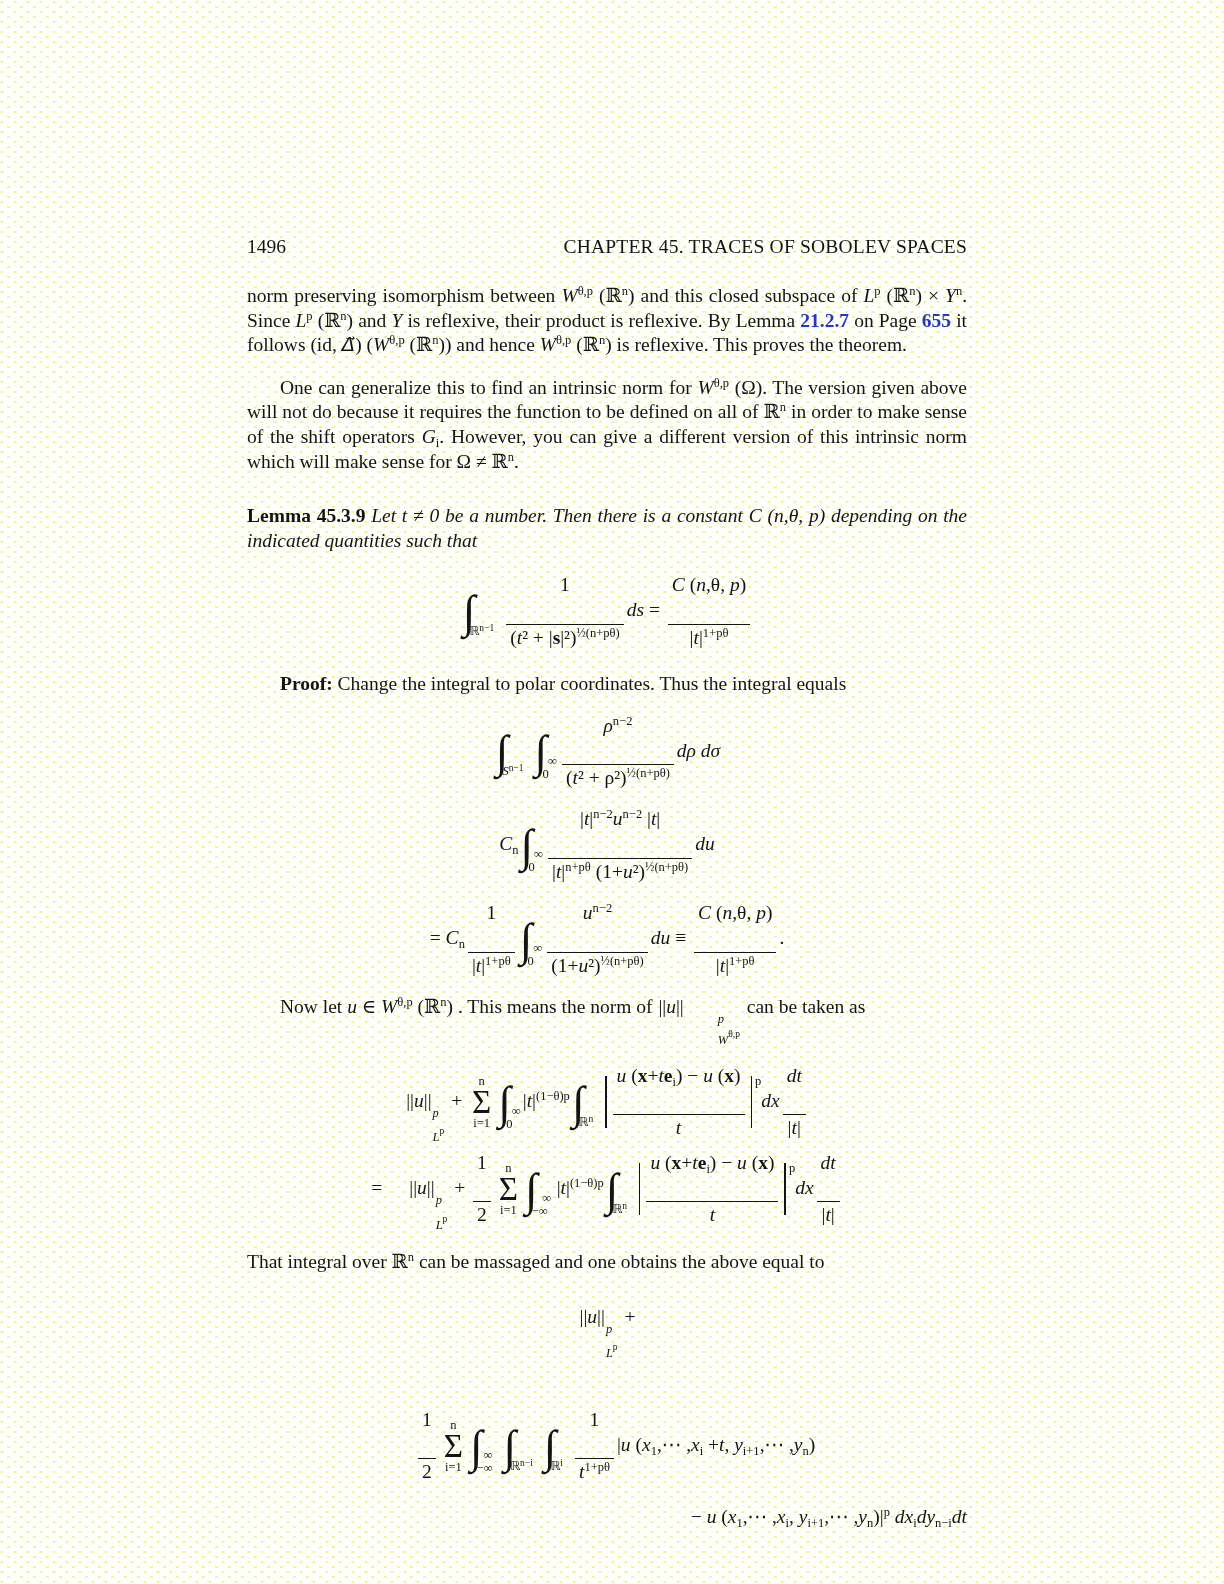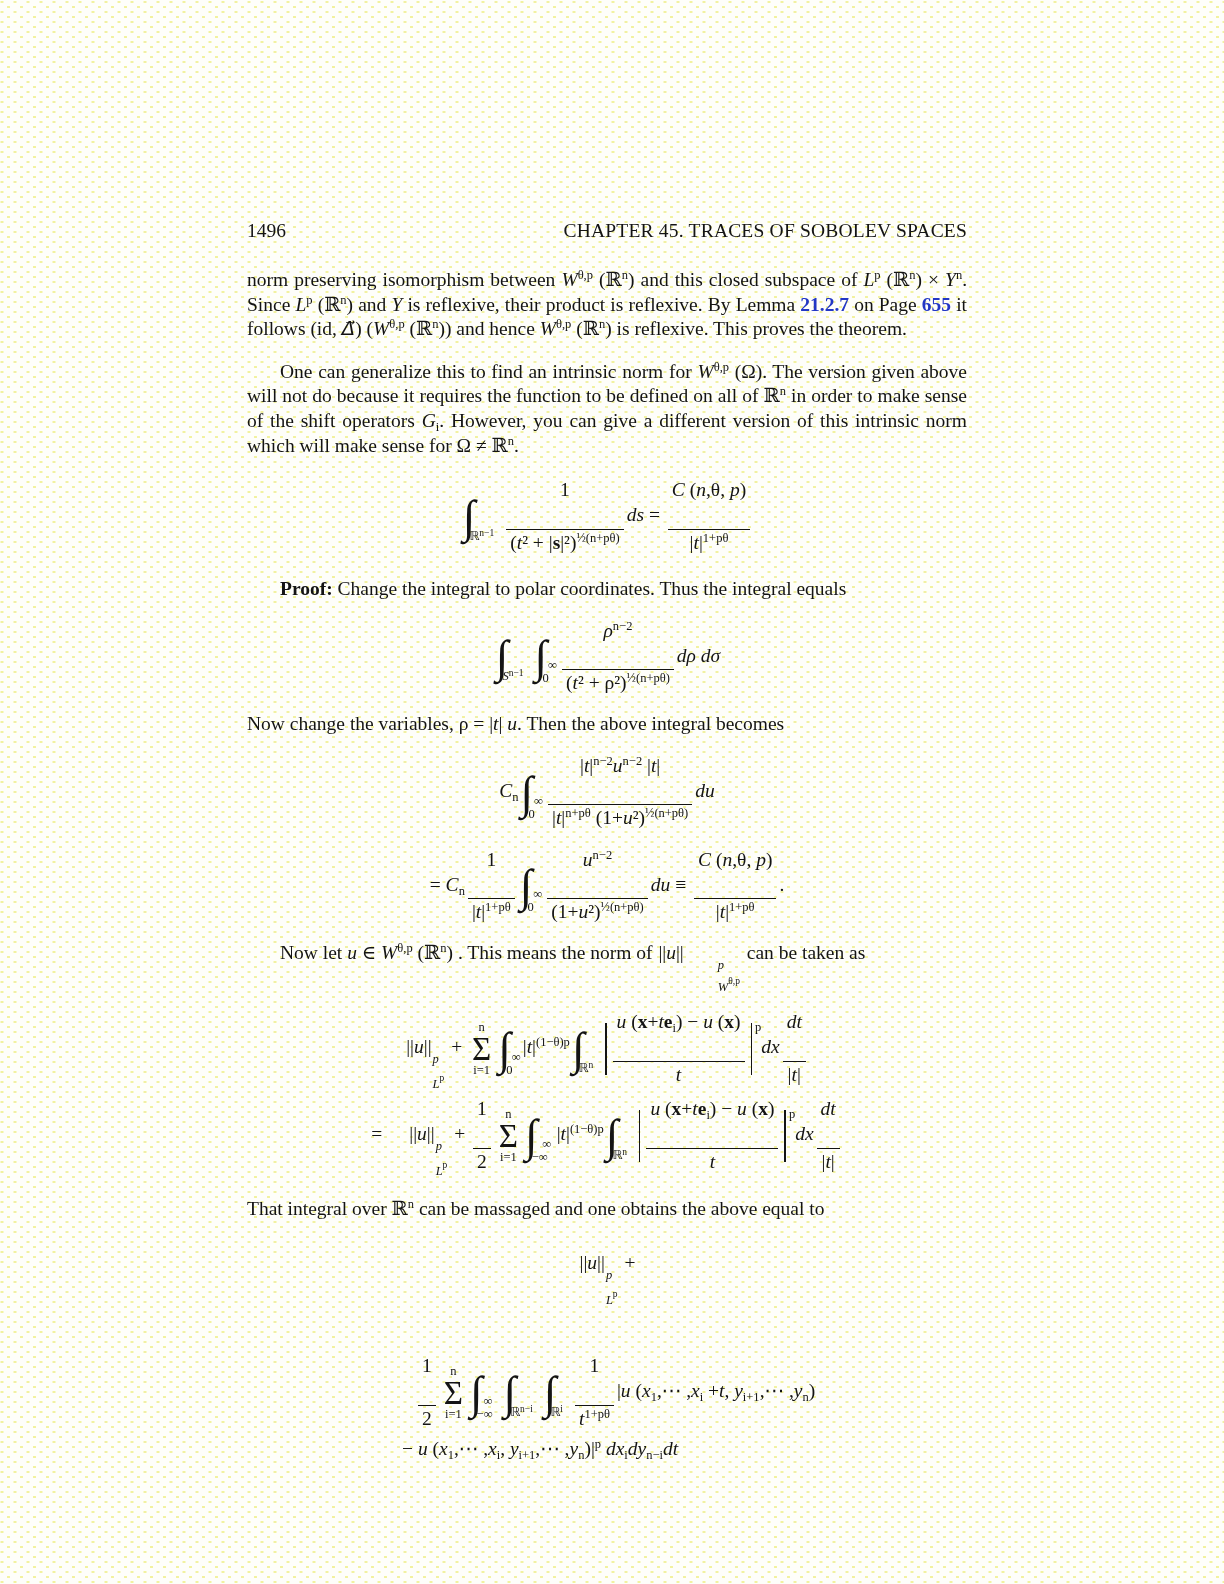--- a/index.html
+++ b/index.html
@@ -12,21 +12,21 @@
       radial-gradient(circle, #f2f29e 1.1px, rgba(255,255,255,0) 1.5px),
       radial-gradient(circle, #f2f29e 1.1px, rgba(255,255,255,0) 1.5px);
     background-size:13px 10px;
     background-position:2px 2px, 8.5px 7px;
     font-family:"Liberation Serif","DejaVu Serif","DejaVu Sans",serif;
     color:#141414;
     font-size:19.5px;
   }
   .sheet{position:absolute;left:247px;top:220px;width:720px;}
   header.running{display:flex;justify-content:space-between;align-items:baseline;margin-bottom:26px;}
-  .chapter{letter-spacing:0.2px;}
+  .chapter{letter-spacing:0.2px;margin-top:16px;}
   .para{text-align:justify;line-height:24.6px;}
   .para.indent{text-indent:33px;}
   .it{font-style:italic;}
   .bf{font-weight:bold;}
   .lk{color:var(--link,#2337c4);cursor:pointer;font-weight:bold;}
   sup.s1{font-size:12.5px;vertical-align:7px;line-height:0;}
   sub.s1{font-size:12.5px;vertical-align:-4px;line-height:0;}
   sup.hsup{font-size:12.5px;vertical-align:22px;line-height:0;}
   .display{text-align:center;white-space:nowrap;margin:17px 0;line-height:1;}
   .display .rm,.display .it,.display .bf{line-height:1.25;}
@@ -48,34 +48,35 @@
   .ss .s1{font-size:9.5px;}
   .vbar{display:inline-block;width:1.4px;background:currentColor;vertical-align:middle;margin:0 3px;}
   
   [data-name="lemma-4539"]{margin-top:30px;line-height:24.6px;}
   [data-name="para-generalize"]{margin-top:18px;}
   [data-name="formula-lemma-integral"]{margin:20px 0 22px;}
   [data-name="formula-norm-line1"]{margin-bottom:5px;}
   [data-name="formula-norm-line2"]{margin-top:5px;}
   [data-name="formula-lp-plus"]{margin:30px 0 46px;}
   [data-name="formula-final-line1"]{text-align:left;padding-left:168px;margin-bottom:6px;}
-  [data-name="formula-final-line2"]{text-align:left;padding-left:155px;margin-top:6px;}
+  [data-name="formula-final-line2"]{text-align:right;padding-left:155px;margin-top:20px;}
 </style>
 </head>
 <body>
 
 <div class="page" data-name="document-page">
   <div class="sheet" data-name="text-block">
     <header class="running" data-name="page-header">
       <span data-name="page-number">1496</span>
       <span class="chapter" data-name="chapter-title">CHAPTER 45.  TRACES OF SOBOLEV SPACES</span>
     </header>
     <main id="content" data-name="page-content">
         <div class="para" data-name="para-intro"><span class="rm" data-name="text-run">norm preserving isomorphism between </span><span class="it" data-name="math-run">W</span><sup class="s1" data-name="superscript">θ,p</sup><span class="rm" data-name="text-run"> (ℝ</span><sup class="s1" data-name="superscript">n</sup><span class="rm" data-name="text-run">) and this closed subspace of </span><span class="it" data-name="math-run">L</span><sup class="s1" data-name="superscript">p</sup><span class="rm" data-name="text-run"> (ℝ</span><sup class="s1" data-name="superscript">n</sup><span class="rm" data-name="text-run">) × </span><span class="it" data-name="math-run">Y</span><sup class="s1" data-name="superscript">n</sup><span class="rm" data-name="text-run">. Since </span><span class="it" data-name="math-run">L</span><sup class="s1" data-name="superscript">p</sup><span class="rm" data-name="text-run"> (ℝ</span><sup class="s1" data-name="superscript">n</sup><span class="rm" data-name="text-run">) and </span><span class="it" data-name="math-run">Y</span><span class="rm" data-name="text-run"> is reflexive, their product is reflexive. By Lemma </span><span class="lk" data-name="cross-reference-link">21.2.7</span><span class="rm" data-name="text-run"> on Page </span><span class="lk" data-name="cross-reference-link">655</span><span class="rm" data-name="text-run"> it follows (id, </span><span class="it" data-name="math-run">Δ⃗</span><span class="rm" data-name="text-run">) (</span><span class="it" data-name="math-run">W</span><sup class="s1" data-name="superscript">θ,p</sup><span class="rm" data-name="text-run"> (ℝ</span><sup class="s1" data-name="superscript">n</sup><span class="rm" data-name="text-run">)) and hence </span><span class="it" data-name="math-run">W</span><sup class="s1" data-name="superscript">θ,p</sup><span class="rm" data-name="text-run"> (ℝ</span><sup class="s1" data-name="superscript">n</sup><span class="rm" data-name="text-run">) is reflexive. This proves the theorem.</span></div>
         <div class="para indent" data-name="para-generalize"><span class="rm" data-name="text-run">One can generalize this to find an intrinsic norm for </span><span class="it" data-name="math-run">W</span><sup class="s1" data-name="superscript">θ,p</sup><span class="rm" data-name="text-run"> (Ω). The version given above will not do because it requires the function to be defined on all of ℝ</span><sup class="s1" data-name="superscript">n</sup><span class="rm" data-name="text-run"> in order to make sense of the shift operators </span><span class="it" data-name="math-run">G</span><sub class="s1" data-name="subscript">i</sub><span class="rm" data-name="text-run">. However, you can give a different version of this intrinsic norm which will make sense for Ω ≠ ℝ</span><sup class="s1" data-name="superscript">n</sup><span class="rm" data-name="text-run">.</span></div>
+        <div class="para" data-name="lemma-4539"><span class="bf" data-name="bold-run">Lemma 45.3.9</span><span class="rm" data-name="text-run">  </span><span class="it" data-name="math-run">Let t ≠ 0 be a number. Then there is a constant C (n,θ, p) depending on the indicated quantities such that</span></div>
         <div class="display" data-name="formula-lemma-integral"><span class="bigop" data-name="integral-operator">
             <span class="intg" data-name="integral-icon">∫</span>
             <span class="lims" data-name="integral-limits">
               <span class="limt" data-name="upper-limit"></span>
               <span class="limb" data-name="lower-limit"><span class="it" data-name="math-run">ℝ</span><sup class="s1" data-name="superscript">n−1</sup></span>
             </span>
           </span><span class="frac" data-name="fraction"><span class="num" data-name="fraction-numerator"><span class="rm" data-name="text-run">1</span></span><span class="den" data-name="fraction-denominator"><span class="rm" data-name="text-run">(</span><span class="it" data-name="math-run">t</span><span class="rm" data-name="text-run">² + |</span><span class="bf" data-name="bold-run">s</span><span class="rm" data-name="text-run">|²)</span><sup class="s1" data-name="superscript">½(n+pθ)</sup></span></span><span class="it" data-name="math-run">ds</span><span class="rm" data-name="text-run"> = </span><span class="frac" data-name="fraction"><span class="num" data-name="fraction-numerator"><span class="it" data-name="math-run">C</span><span class="rm" data-name="text-run"> (</span><span class="it" data-name="math-run">n</span><span class="rm" data-name="text-run">,θ, </span><span class="it" data-name="math-run">p</span><span class="rm" data-name="text-run">)</span></span><span class="den" data-name="fraction-denominator"><span class="rm" data-name="text-run">|</span><span class="it" data-name="math-run">t</span><span class="rm" data-name="text-run">|</span><sup class="s1" data-name="superscript">1+pθ</sup></span></span></div>
         <div class="para indent" data-name="para-proof"><span class="bf" data-name="bold-run">Proof: </span><span class="rm" data-name="text-run">Change the integral to polar coordinates. Thus the integral equals</span></div>
         <div class="display" data-name="formula-polar"><span class="bigop" data-name="integral-operator">
             <span class="intg" data-name="integral-icon">∫</span>
@@ -83,21 +84,20 @@
               <span class="limt" data-name="upper-limit"></span>
               <span class="limb" data-name="lower-limit"><span class="it" data-name="math-run">S</span><sup class="s1" data-name="superscript">n−1</sup></span>
             </span>
           </span><span class="bigop" data-name="integral-operator">
             <span class="intg" data-name="integral-icon">∫</span>
             <span class="lims" data-name="integral-limits">
               <span class="limt" data-name="upper-limit">∞</span>
               <span class="limb" data-name="lower-limit">0</span>
             </span>
           </span><span class="frac" data-name="fraction"><span class="num" data-name="fraction-numerator"><span class="it" data-name="math-run">ρ</span><sup class="s1" data-name="superscript">n−2</sup></span><span class="den" data-name="fraction-denominator"><span class="rm" data-name="text-run">(</span><span class="it" data-name="math-run">t</span><span class="rm" data-name="text-run">² + ρ²)</span><sup class="s1" data-name="superscript">½(n+pθ)</sup></span></span><span class="it" data-name="math-run">dρ dσ</span></div>
-        <div class="para" data-name="para-change-variables"><span class="rm" data-name="text-run">Now change the variables, ρ = |</span><span class="it" data-name="math-run">t</span><span class="rm" data-name="text-run">| </span><span class="it" data-name="math-run">u</span><span class="rm" data-name="text-run">. Then the above integral becomes</span></div>
         <div class="display" data-name="formula-substituted"><span class="it" data-name="math-run">C</span><sub class="s1" data-name="subscript">n</sub><span class="bigop" data-name="integral-operator">
             <span class="intg" data-name="integral-icon">∫</span>
             <span class="lims" data-name="integral-limits">
               <span class="limt" data-name="upper-limit">∞</span>
               <span class="limb" data-name="lower-limit">0</span>
             </span>
           </span><span class="frac" data-name="fraction"><span class="num" data-name="fraction-numerator"><span class="rm" data-name="text-run">|</span><span class="it" data-name="math-run">t</span><span class="rm" data-name="text-run">|</span><sup class="s1" data-name="superscript">n−2</sup><span class="it" data-name="math-run">u</span><sup class="s1" data-name="superscript">n−2</sup><span class="rm" data-name="text-run"> |</span><span class="it" data-name="math-run">t</span><span class="rm" data-name="text-run">|</span></span><span class="den" data-name="fraction-denominator"><span class="rm" data-name="text-run">|</span><span class="it" data-name="math-run">t</span><span class="rm" data-name="text-run">|</span><sup class="s1" data-name="superscript">n+pθ</sup><span class="rm" data-name="text-run"> (1+</span><span class="it" data-name="math-run">u</span><span class="rm" data-name="text-run">²)</span><sup class="s1" data-name="superscript">½(n+pθ)</sup></span></span><span class="it" data-name="math-run">du</span></div>
         <div class="display" data-name="formula-constant"><span class="rm" data-name="text-run">= </span><span class="it" data-name="math-run">C</span><sub class="s1" data-name="subscript">n</sub><span class="frac" data-name="fraction"><span class="num" data-name="fraction-numerator"><span class="rm" data-name="text-run">1</span></span><span class="den" data-name="fraction-denominator"><span class="rm" data-name="text-run">|</span><span class="it" data-name="math-run">t</span><span class="rm" data-name="text-run">|</span><sup class="s1" data-name="superscript">1+pθ</sup></span></span><span class="bigop" data-name="integral-operator">
             <span class="intg" data-name="integral-icon">∫</span>
             <span class="lims" data-name="integral-limits">

